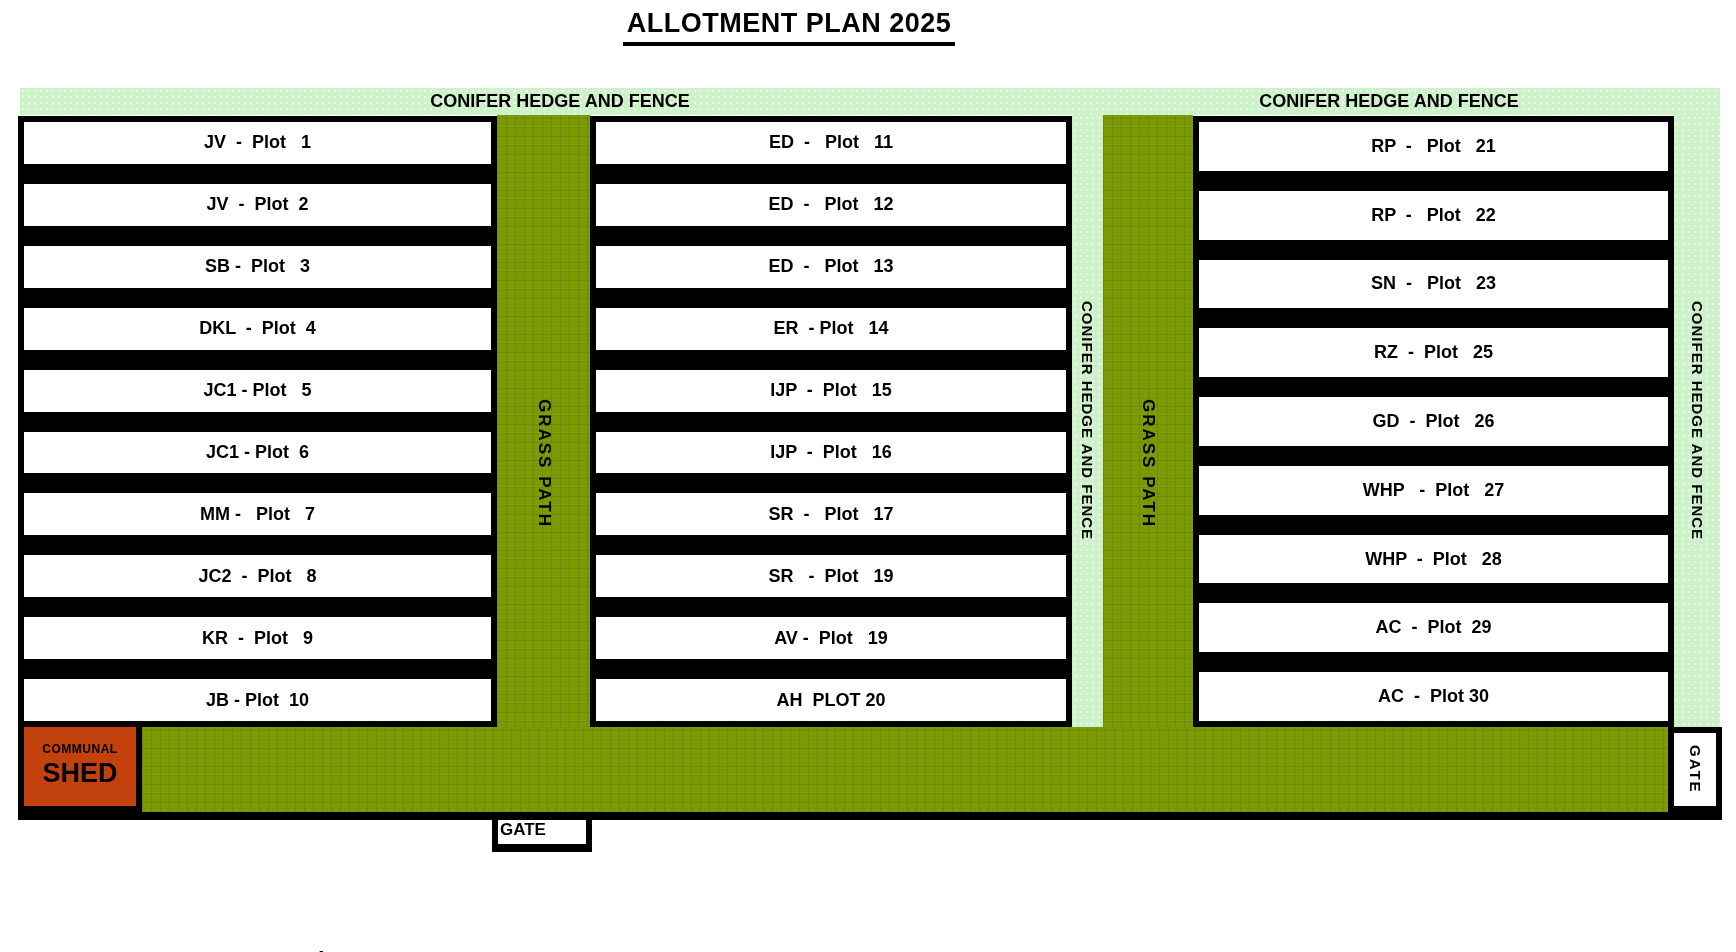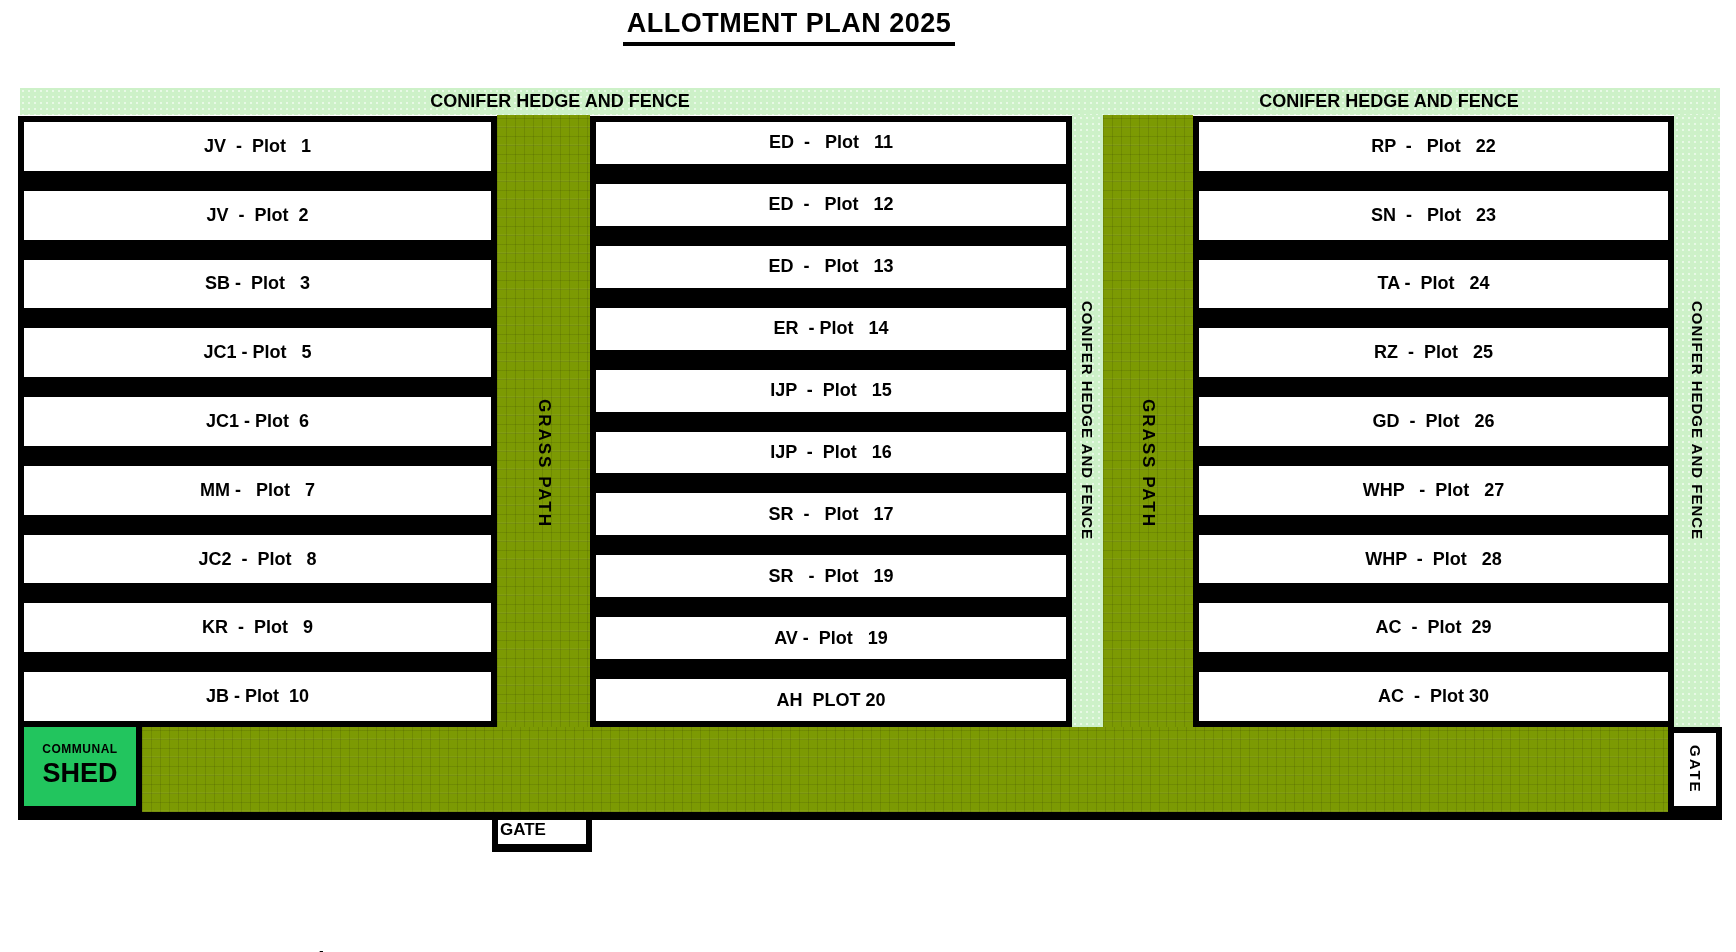--- a/index.html
+++ b/index.html
@@ -45,21 +45,21 @@
   .vtext{writing-mode:vertical-rl;white-space:pre;}
   #grass-path-1{left:497px;top:115px;width:93px;height:697px;}
   #grass-path-2{left:1103px;top:115px;width:90px;height:697px;}
   .grass .vtext{font-size:17px;letter-spacing:2px;}
   #hedge-mid{left:1072px;top:115px;width:31px;height:612px;}
   #hedge-right{left:1674px;top:115px;width:46px;height:612px;}
   .hedge .vtext{font-size:15px;letter-spacing:1px;}
   
   #shed{
     position:absolute;left:18px;top:721px;width:124px;height:91px;box-sizing:border-box;
-    background:#22c55e;border:6px solid #000;
+    background:#c2410c;border:6px solid #000;
     display:flex;flex-direction:column;align-items:center;justify-content:center;line-height:1.25;
   }
   #shed .s1{font-size:12px;letter-spacing:.5px;}
   #shed .s2{font-size:27px;}
   #bottom-bar{position:absolute;left:142px;top:727px;width:1526px;height:85px;}
   #gate-right{
     position:absolute;left:1668px;top:727px;width:54px;height:85px;box-sizing:border-box;
     background:#fff;border:6px solid #000;display:flex;align-items:center;justify-content:center;
   }
   #gate-right .vtext{font-size:15px;letter-spacing:2px;}
@@ -82,20 +82,21 @@
 
   <div class="top-strip hedge">
     <div class="strip-label l1">CONIFER HEDGE AND FENCE</div>
     <div class="strip-label l2">CONIFER HEDGE AND FENCE</div>
   </div>
 
   <div id="col-left" class="plot-col">
     <div class="cell">JV  -  Plot   1</div>
     <div class="cell">JV  -  Plot  2</div>
     <div class="cell">SB -  Plot   3</div>
+    <div class="cell">DKL  -  Plot  4</div>
     <div class="cell">JC1 - Plot   5</div>
     <div class="cell">JC1 - Plot  6</div>
     <div class="cell">MM -   Plot   7</div>
     <div class="cell">JC2  -  Plot   8</div>
     <div class="cell">KR  -  Plot   9</div>
     <div class="cell">JB - Plot  10</div>
   </div>
 
   <div id="grass-path-1" class="vstrip grass">
     <span class="vtext">GRASS PATH</span>
@@ -116,23 +117,23 @@
 
   <div id="hedge-mid" class="vstrip hedge">
     <span class="vtext">CONIFER HEDGE AND FENCE</span>
   </div>
 
   <div id="grass-path-2" class="vstrip grass">
     <span class="vtext">GRASS PATH</span>
   </div>
 
   <div id="col-right" class="plot-col">
+    <div class="cell">RP  -   Plot   21</div>
     <div class="cell">RP  -   Plot   22</div>
     <div class="cell">SN  -   Plot   23</div>
-    <div class="cell">TA -  Plot   24</div>
     <div class="cell">RZ  -  Plot   25</div>
     <div class="cell">GD  -  Plot   26</div>
     <div class="cell">WHP   -  Plot   27</div>
     <div class="cell">WHP  -  Plot   28</div>
     <div class="cell">AC  -  Plot  29</div>
     <div class="cell">AC  -  Plot 30</div>
   </div>
 
   <div id="hedge-right" class="vstrip hedge">
     <span class="vtext">CONIFER HEDGE AND FENCE</span>

